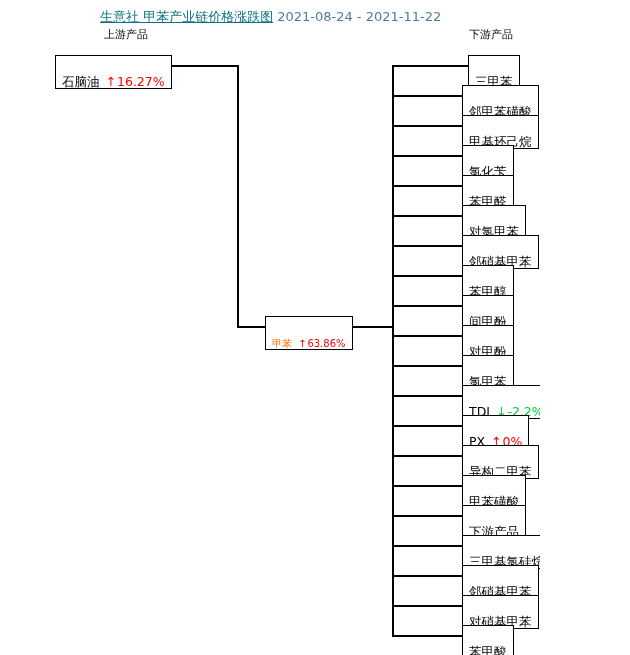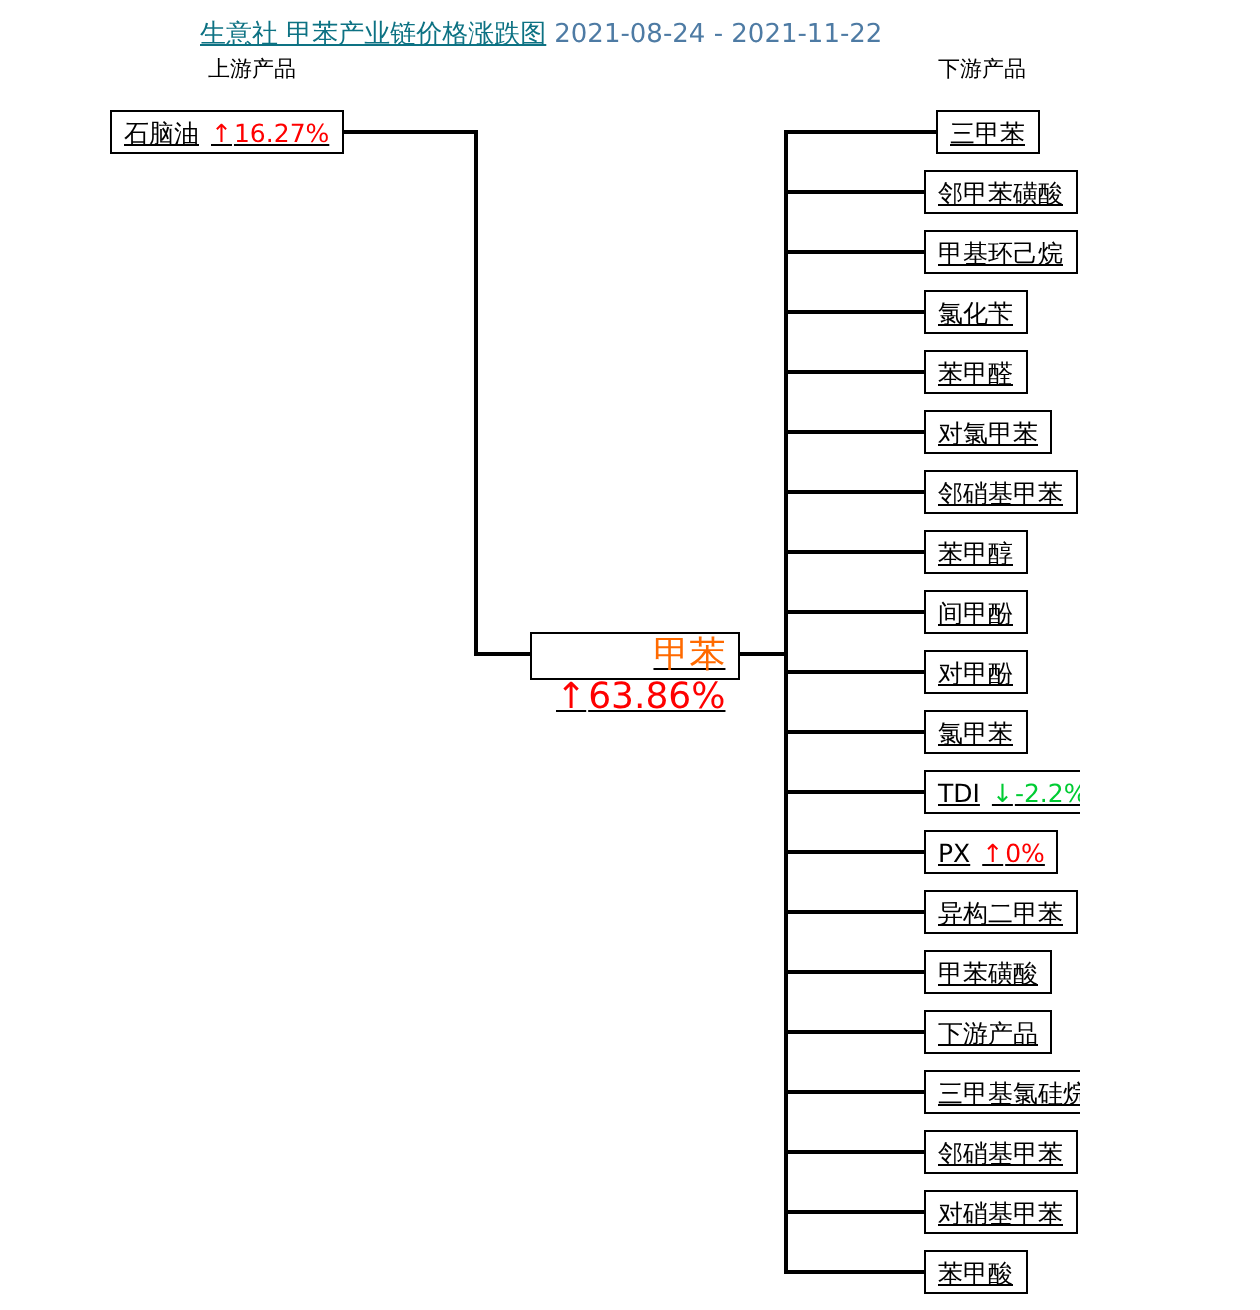--- a/index.html
+++ b/index.html
@@ -41,37 +41,35 @@
     z-index: 1;
   }
   .hline { height: 2px; }
   .vline { width: 2px; }
   .hline.branch { left: 393px; width: 77px; }
 
   .node {
     position: absolute;
     z-index: 2;
     display: flex;
-    align-items: flex-end;
+    align-items: flex-start;
     box-sizing: border-box;
     height: 22px;
-    padding: 0 6px;
+    padding: 16px 6px;
     border: 1.5px solid var(--line, #000);
     background: #ffffff;
     font-size: 12.5px;
     line-height: 19px;
     white-space: nowrap;
     color: #000;
-    text-decoration: underline;
   }
   .node.toluene {
     height: 24px;
-    font-size: 18px;
+    font-size: 10px;
     line-height: 21px;
-    flex-direction: column;
   }
   .node.toluene .nm { color: var(--accent, #ff6a00); }
   .chg { margin-left: 6px; }
   .chg.up   { color: var(--up, #fe0000); }
   .chg.down { color: var(--down, #00cc33); }
   .arr { margin-right: 1px; }
 </style>
 </head>
 <body>
 

